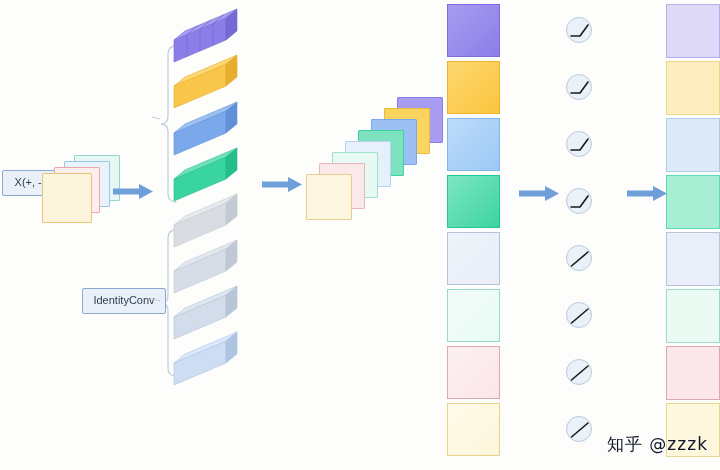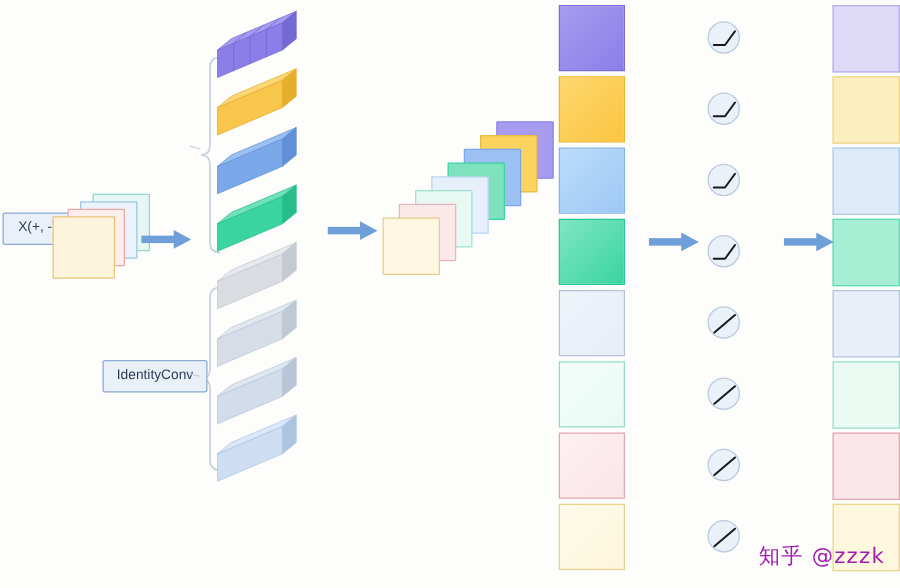--- a/index.html
+++ b/index.html
@@ -58,21 +58,21 @@
     background:#eaf1f8;
     border:1px solid #b9cadd;
     box-sizing:border-box;
   }
   .circ svg{position:absolute;left:0;top:0;}
 
   
   .watermark{
     position:absolute;
     right:12px;bottom:14px;
-    color:#a21caf;
+    color:#0f172a;
     font-size:17px;
     letter-spacing:1px;
     font-family:"DejaVu Sans", sans-serif;
     user-select:none;
   }
 </style>
 </head>
 <body>
 
 <div id="stage">

